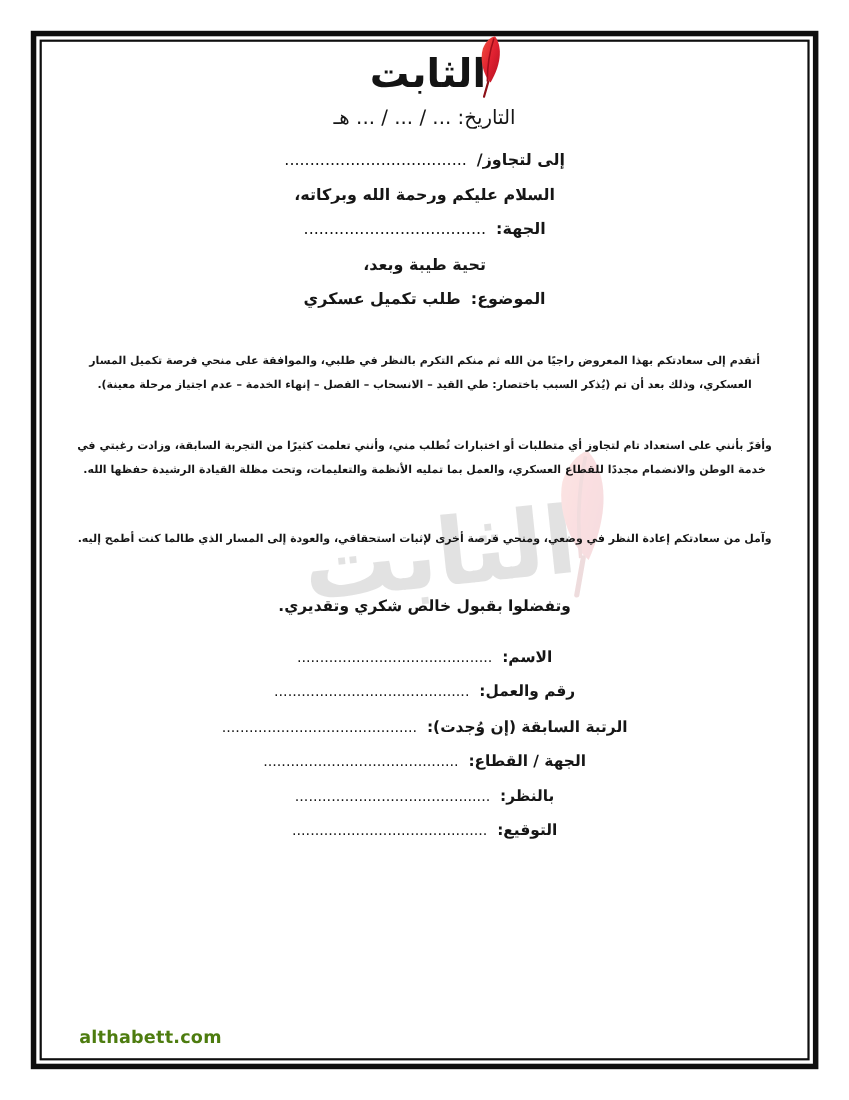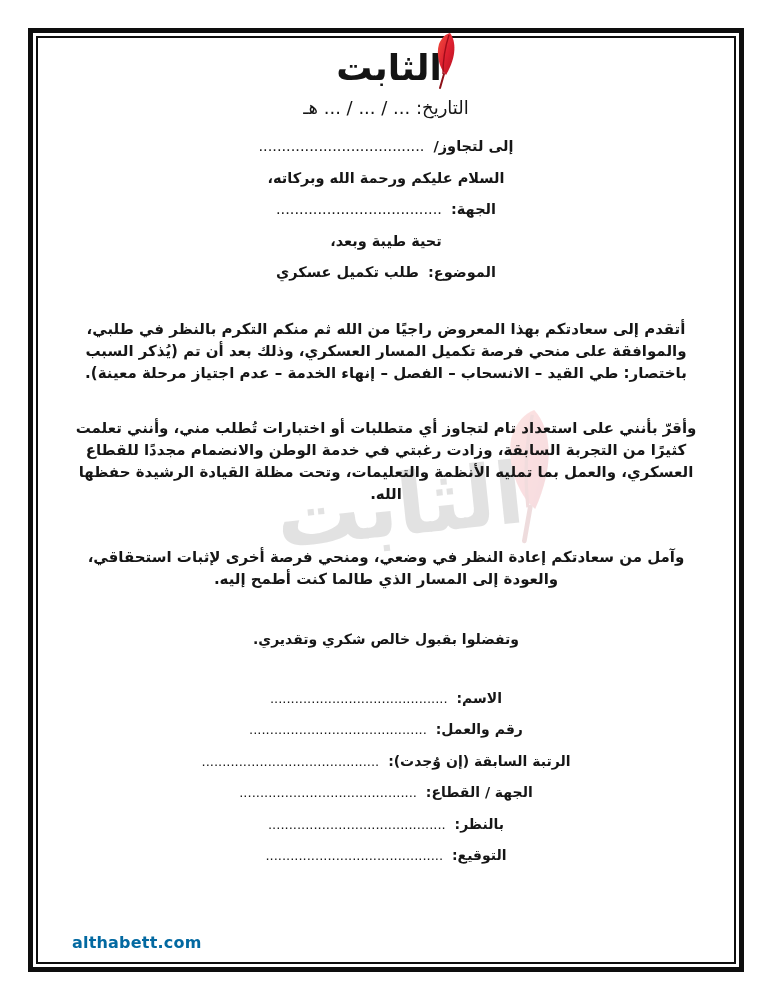--- a/index.html
+++ b/index.html
@@ -24,34 +24,34 @@
   .logo-feather { position:absolute; right:-16px; top:-8px; width:36px; height:58px; }
 
   .date-line { font-size:18px; font-weight:400; margin-top:1px; }
 
   .intro { margin-top:13px; }
   .line { line-height:31.5px; font-size:14.5px; font-weight:700; }
   .dots { font-weight:400; letter-spacing:0.5px; }
   .lbl { margin-left:4px; }
 
   .para {
-    font-size:15px; font-weight:700; line-height:22px; margin-left:24px; margin-right:24px;
+    font-size:10px; font-weight:700; line-height:22px; margin-left:24px; margin-right:24px;
   }
   .para.p1 { margin-top:29px; }
   .para.p2 { margin-top:33px; }
   .para.p3 { margin-top:41px; }
   .closing { margin-top:41px; font-size:14px; font-weight:700; }
 
-  .fields { margin-top:36px;text-align:center; }
+  .fields { margin-top:24px;text-align:center; }
   .field-line { line-height:30.6px; font-size:14px; font-weight:700; }
   .field-line .dots { font-size:13px; }
 
   .site-url {
     position:absolute; left:72px; bottom:48px; direction:ltr;
-    font-size:16px; font-weight:700; color:#0369a1; z-index:2; letter-spacing:0.2px;
+    font-size:16px; font-weight:700; color:#4d7c0f; z-index:2; letter-spacing:0.2px;
   }
 
   
   .watermark {
     position:absolute; top:442px; left:50%;
     transform:translateX(-50%) rotate(-6deg) scale(2.35);
     transform-origin:50% 0; opacity:0.14; z-index:1; pointer-events:none;
   }
   .watermark .logo-text { color:#3a3a3a; }
 </style>

